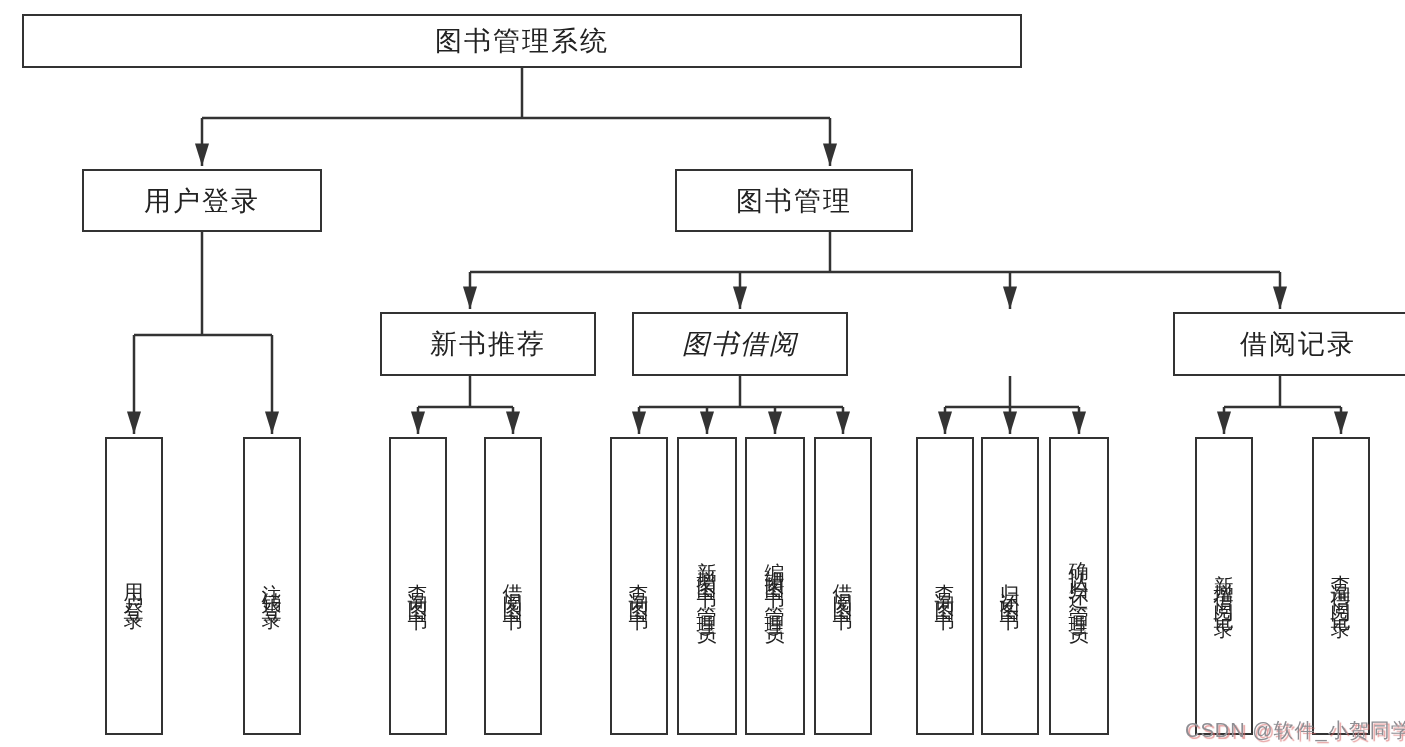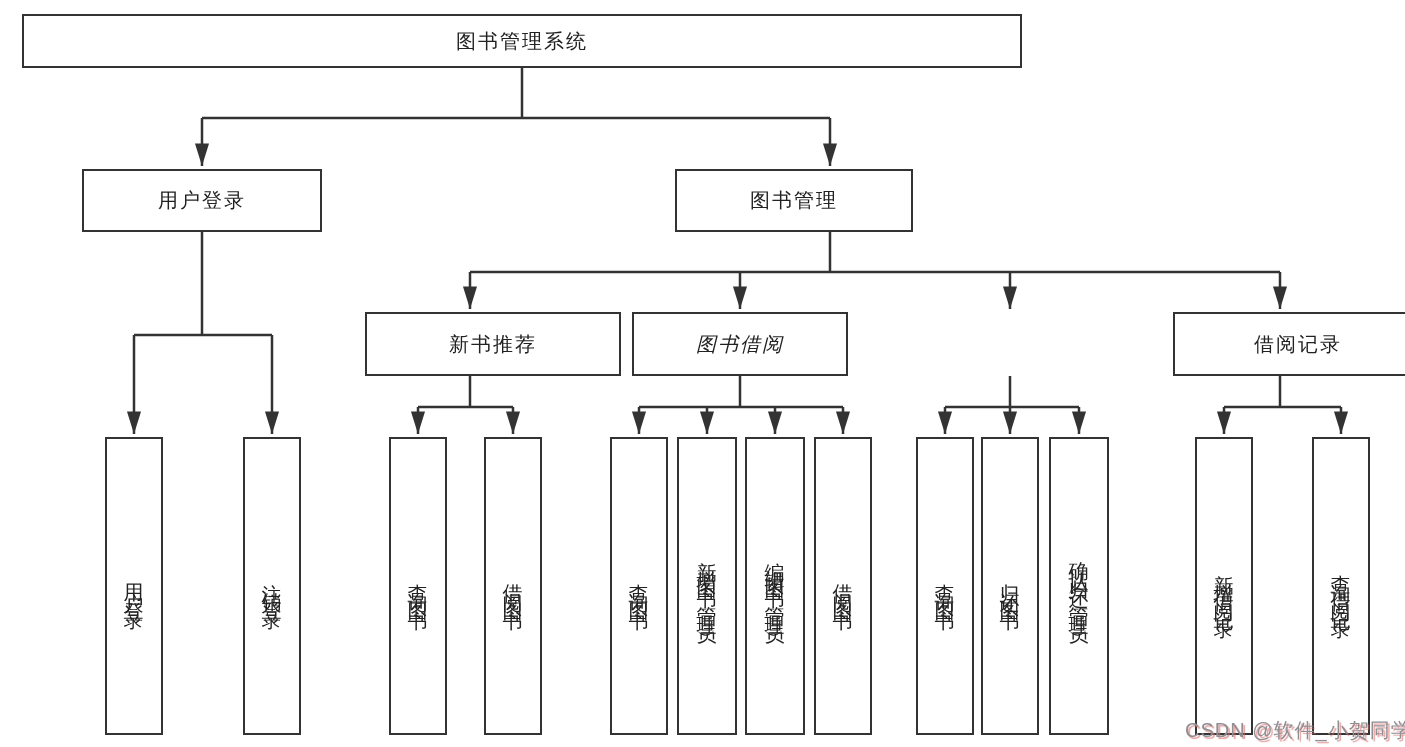--- a/index.html
+++ b/index.html
@@ -31,21 +31,21 @@
     position: absolute;
     box-sizing: border-box;
     background: #ffffff;
     border: 2.5px solid #333333;
     display: flex;
     align-items: center;
     justify-content: center;
     color: #222222;
   }
   .h-label {
-    font-size: 20px;
+    font-size: 27px;
     letter-spacing: 2px;
     white-space: nowrap;
   }
   .root-box  { left: 22px;  top: 14px;  width: 1000px; height: 54px; }
   .l2-box    { top: 169px; height: 63px; }
   .l3-box    { top: 312px; height: 64px; }
   .leaf {
     top: 437px;
     height: 298px;
     width: 58px;
@@ -126,21 +126,21 @@
     <span class="h-label">图书管理系统</span>
   </div>
 
   <div class="box l2-box" style="left:82px; width:240px;">
     <span class="h-label">用户登录</span>
   </div>
   <div class="box l2-box" style="left:675px; width:238px;">
     <span class="h-label">图书管理</span>
   </div>
 
-  <div class="box l3-box" style="left:365px; width:256px;">
+  <div class="box l3-box" style="left:380px; width:216px;">
     <span class="h-label">新书推荐</span>
   </div>
   <div class="box l3-box" style="left:632px; width:216px;font-style:italic;">
     <span class="h-label">图书借阅</span>
   </div>
   <div class="box l3-box" style="left:1173px; width:250px;">
     <span class="h-label">借阅记录</span>
   </div>
 
   <div class="box leaf" style="left:105px;">

